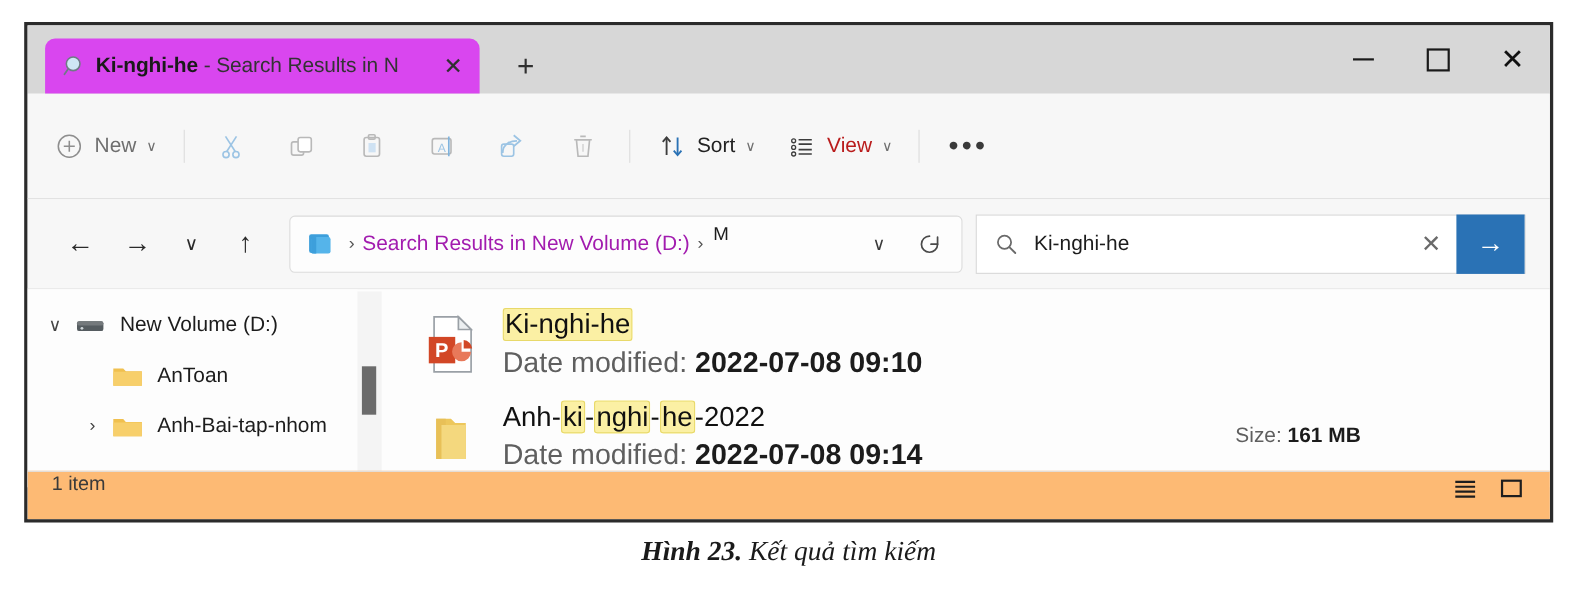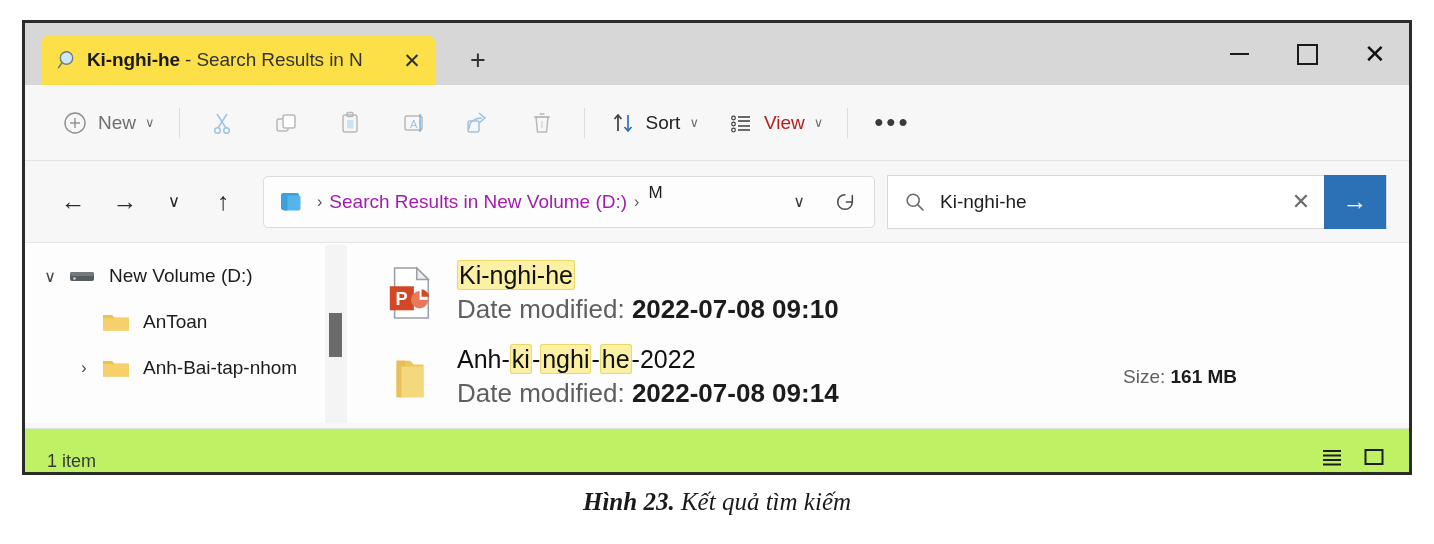--- a/index.html
+++ b/index.html
@@ -26,21 +26,21 @@
   .titlebar {
     position: relative;
     height: 62px;
     background: #d7d7d7;
     display: flex;
     align-items: flex-end;
   }
   .tab {
     margin-left: 16px;
     width: 395px; height: 50px;
-    background: #fde047;
+    background: #d946ef;
     border-radius: 9px 9px 0 0;
     display: flex; align-items: center;
     padding: 0 10px 0 16px;
     gap: 8px;
   }
   .tab-search-icon { width: 22px; height: 22px; flex: none; position: relative; }
   .tab-title {
     flex: 1;
     font-size: 19px;
     color: #1a1a1a;
@@ -70,25 +70,25 @@
     width: 68px; height: 62px;
     display:flex; align-items:center; justify-content:center;
     color:#111;
   }
   .wc-min::before { content:""; display:block; width:19px; height:2px; background:#1a1a1a; }
   .wc-max::before { content:""; display:block; width:17px; height:17px; border:2px solid #1a1a1a; }
   .wc-close { font-size: 26px; font-weight: 300; line-height: 1; }
 
   
   .toolbar {
-    height: 76px;
+    height: 96px;
     background: #f7f7f7;
     border-bottom: 1px solid #e2e2e2;
     display: flex; align-items: center;
-    padding-left: 22px;
+    padding-left: 10px;
     gap: 0;
   }
   .tb-btn {
     height: 48px;
     display:flex; align-items:center; gap:9px;
     padding: 0 14px;
     border-radius: 6px;
     color: #6f6f6f;
     font-size: 19px;
     white-space: nowrap;
@@ -197,23 +197,23 @@
   .hl { background: #fbf0a4; padding: 1px 2px; border-radius: 3px; box-shadow: 0 0 0 1px #e8d96a inset; }
   .row-sub { font-size: 26px; color:#5f5f5f; margin-top: 4px; white-space:nowrap; }
   .row-sub b { color:#1c1c1c; font-weight:700; }
   .row-size { width: 300px; flex:none; font-size: 19px; color:#5f5f5f; padding-left: 14px; }
   .row-size b { color:#1c1c1c; font-weight:700; }
 
   
   .statusbar {
     position:absolute; left:0; right:0; bottom:0;
     height: 44px;
-    background:#bef264;
+    background:#fdba74;
     border-top: 1px solid #e2e2e2;
-    display:flex; align-items:flex-end;
+    display:flex; align-items:flex-start;
     padding: 0 14px 0 22px;
   }
   .status-text { font-size: 18px; color:#3a3a3a; }
   .status-spacer { flex:1; }
   .viewtoggle { width: 42px; height: 30px; display:flex; align-items:center; justify-content:center; }
 
   
   .caption {
     position:absolute; left:0; right:0; top: 488px;
     text-align:center;

